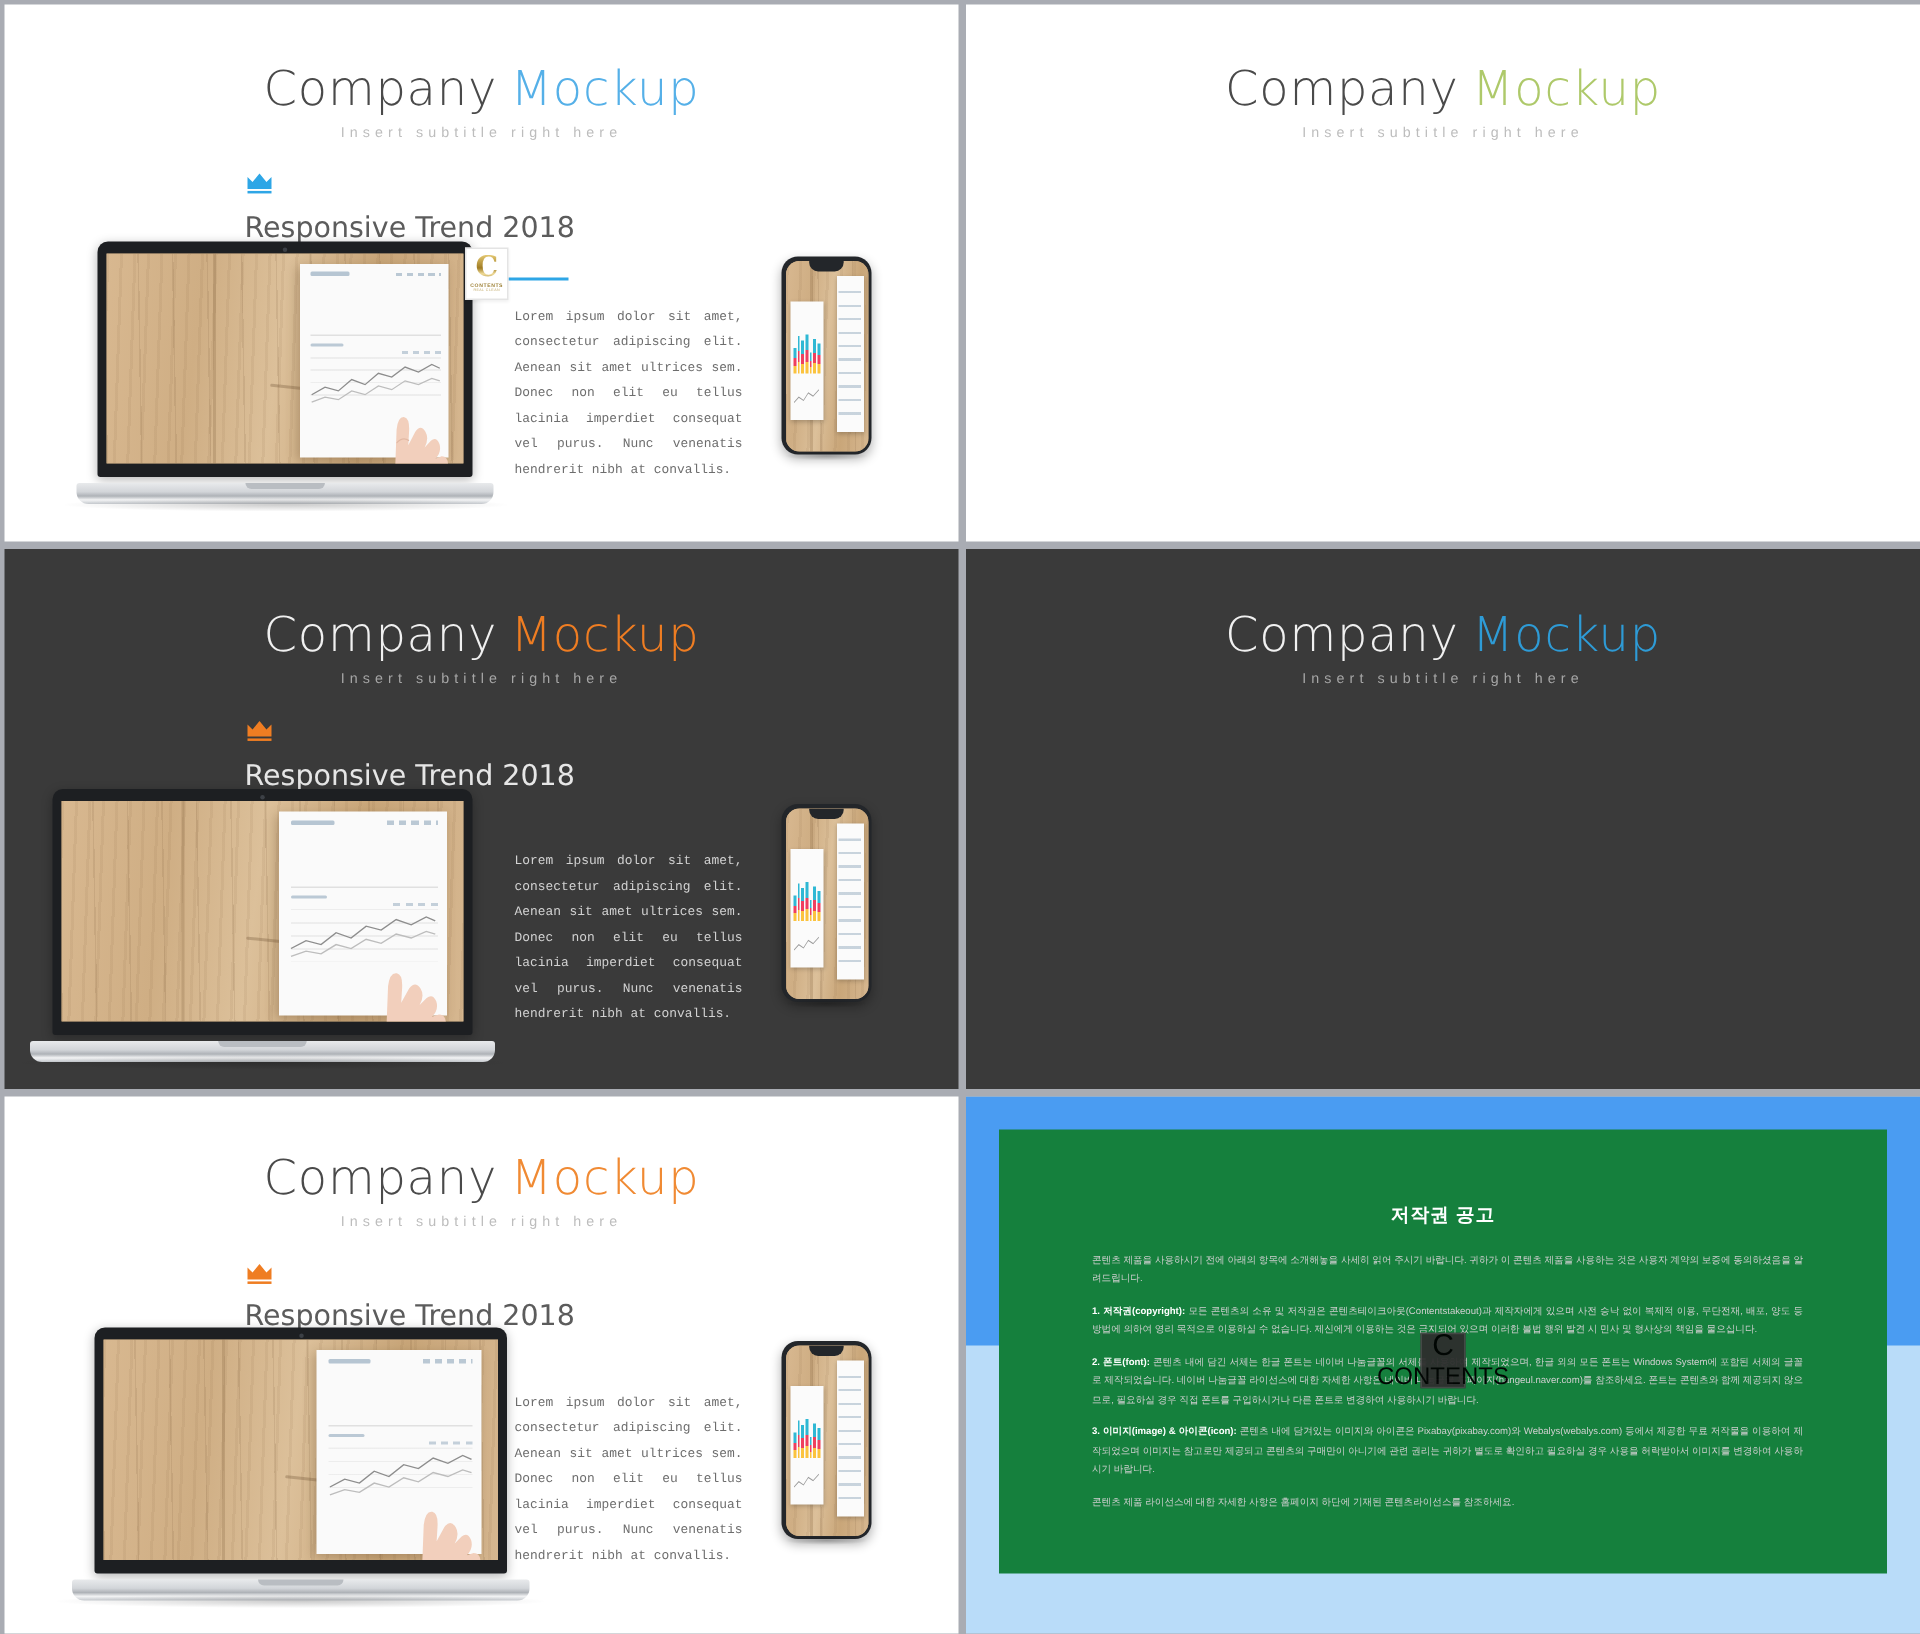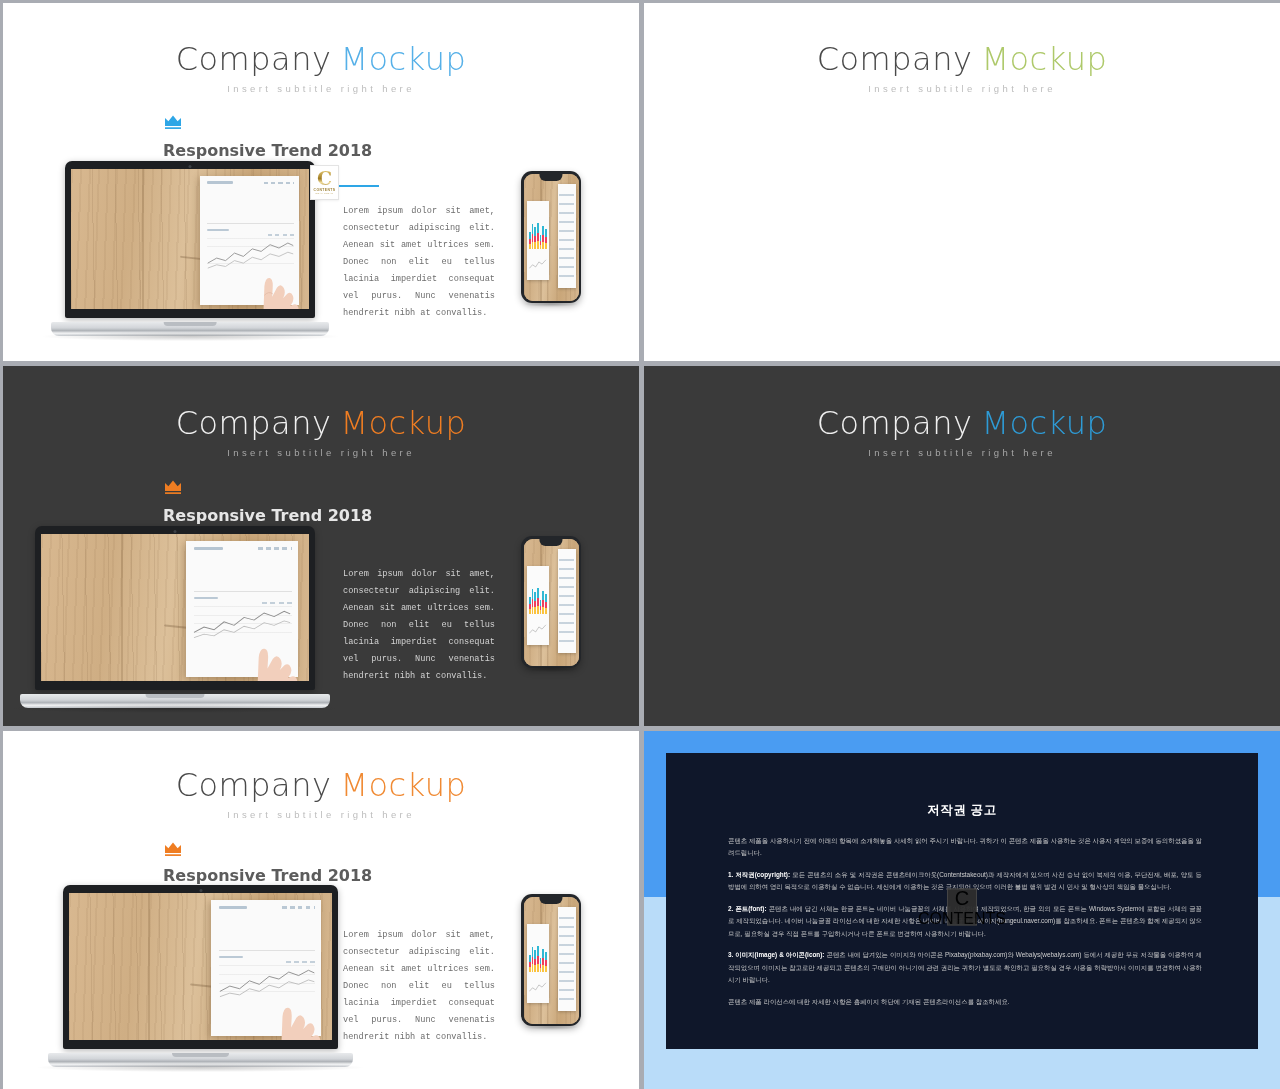--- a/index.html
+++ b/index.html
@@ -39,22 +39,22 @@
     font-size: 9.5px; letter-spacing: 3.4px;
     color: #bdbdbd; font-weight: 400;
   }
   .slide.dark .subtitle { color: #a6a6a6; }
 
   
   .crown { position: absolute; width: 20px; height: 16px; }
   .crown svg { display: block; width: 100%; height: 100%; }
   .rt-label {
     position: absolute;
-    font-size: 16px; color: #5c5c5c; white-space: nowrap;
-    font-family: "DejaVu Sans", sans-serif; font-weight: 700;
+    font-size: 19px; color: #5c5c5c; white-space: nowrap;
+    font-family: "DejaVu Sans", sans-serif; font-weight: 400;
   }
   .slide.dark .rt-label { color: #e6e6e6; }
 
   
   .laptop { position: absolute; }
   .lp-lid {
     position: absolute; left: 0; top: 0; right: 0;
     height: calc(100% - 18px);
     background: #1d1f22;
     border-radius: 7px 7px 2px 2px;
@@ -175,21 +175,21 @@
     font-size: 8.6px; line-height: 1.98; color: #6d6d6d;
     font-family: Liberation Mono, monospace;
   }
   .slide.dark .body-copy { color: #d2d2d2; }
 
   
   .cw-outer { position: absolute; inset: 0; background: #b9dcf9; }
   .cw-blueband { position: absolute; left:0; right:0; top:0; height: 166px; background: #4a9cf2; }
   .cw-panel {
     position: absolute; left: 22px; right: 22px; top: 22px; bottom: 44px;
-    background: #0f172a;
+    background: #15803d;
   }
   .cw-title {
     position: absolute; left:0; right:0; top: 49px; text-align:center;
     color:#ffffff; font-size: 12.5px; font-weight: 700; letter-spacing:.6px;
   }
   .cw-body { position:absolute; left: 62px; right: 56px; top: 82px; }
   .cw-p {
     color:#cfcfcf; font-size: 6.4px; line-height: 1.95;
     margin-bottom: 9px; text-align: justify;
   }

